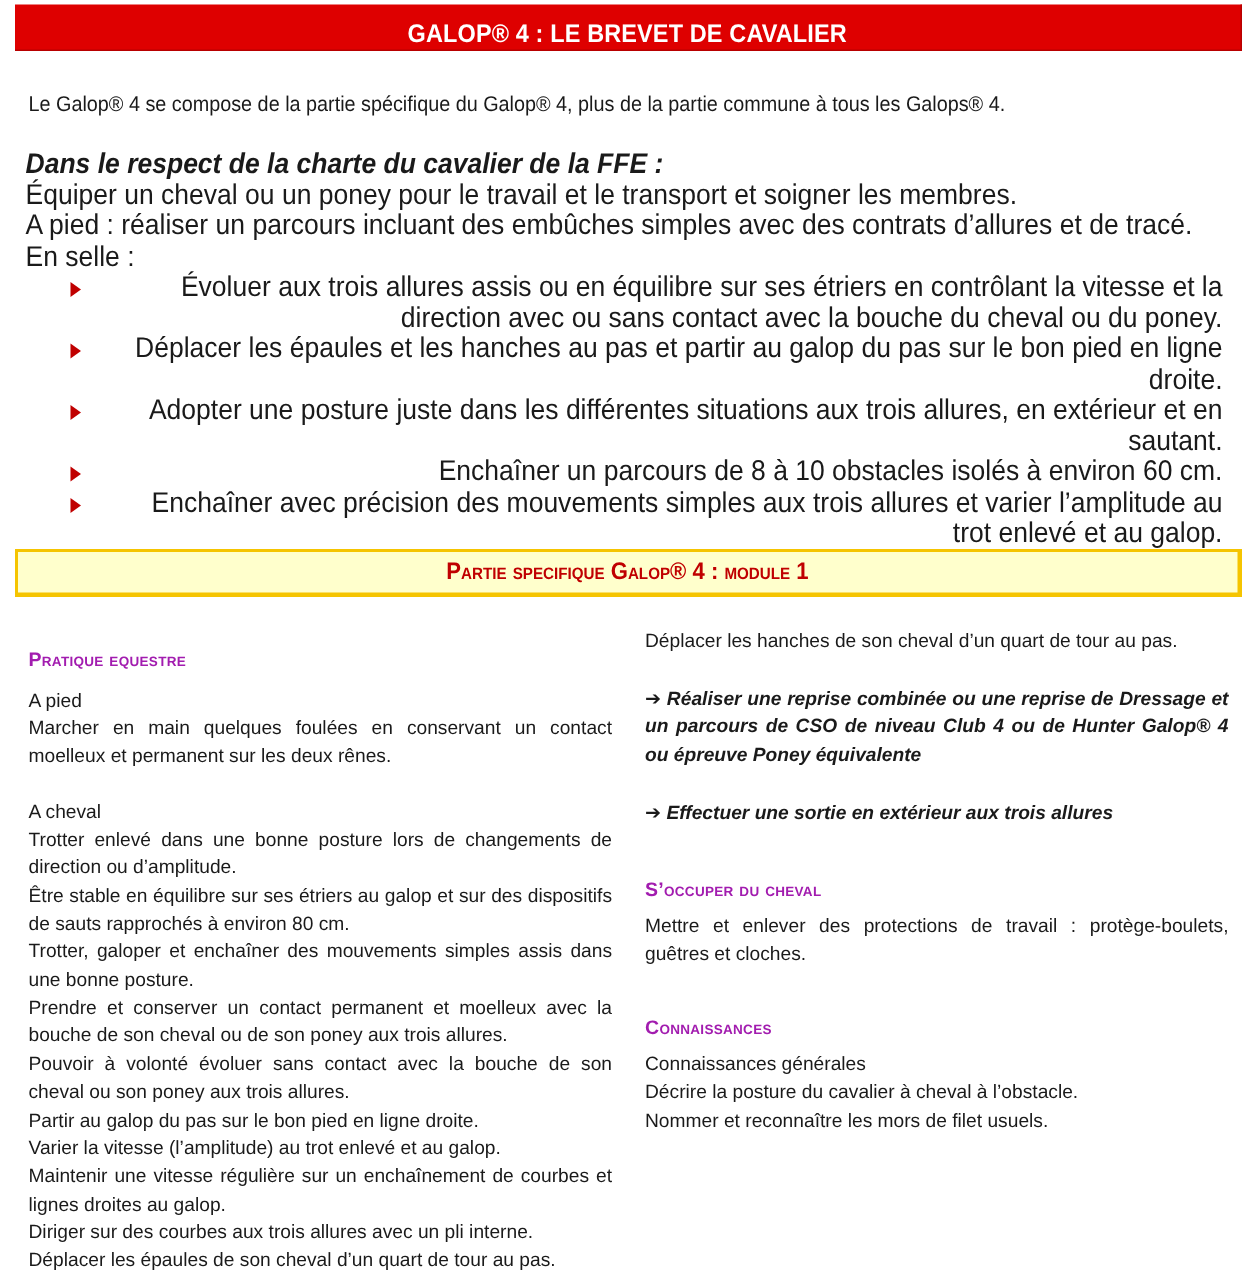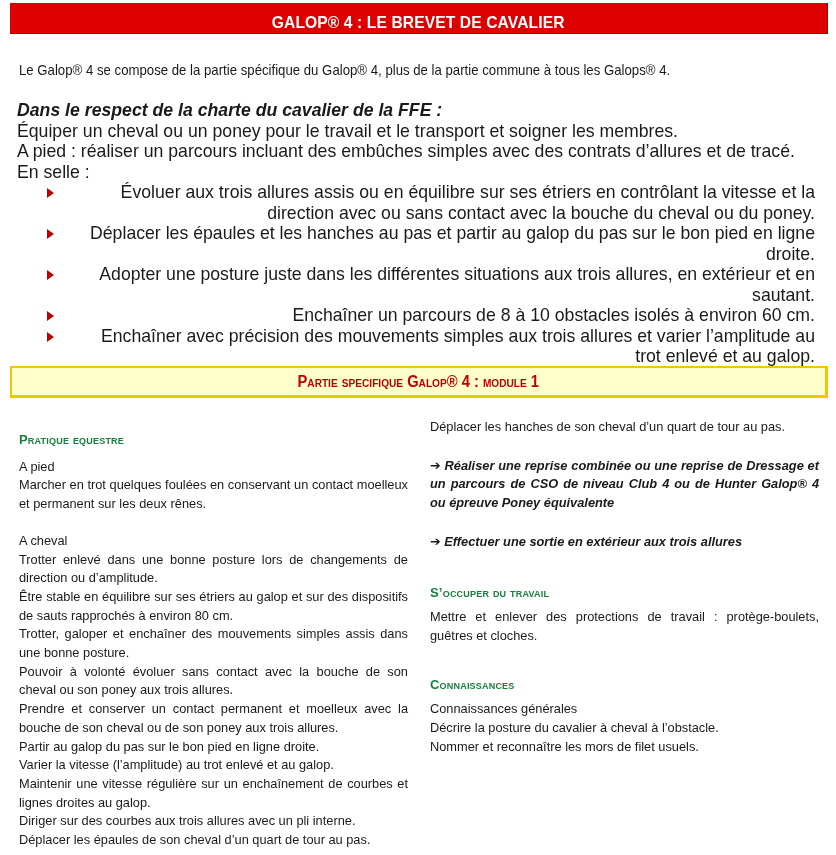--- a/index.html
+++ b/index.html
@@ -46,21 +46,21 @@
     .module-bar span {
       color: #c00000; font-weight: bold; font-size: 16px;
       font-variant: small-caps; transform: scaleX(0.92);
     }
     .col {
       position: absolute; font-size: 12.8px; line-height: 18.7px; color: #1a1a1a;
     }
     .col-left { left: 19px; top: 431px; width: 389px; }
     .col-right { left: 430px; top: 418px; width: 389px; }
     .sec-title {
-      color: #15803d; font-weight: bold; font-size: 13px; font-variant: small-caps;
+      color: #a21caf; font-weight: bold; font-size: 13px; font-variant: small-caps;
       letter-spacing: 0.2px;
     }
     .sub-title { font-weight: normal; }
     .just { text-align: justify; text-align-last: left; }
     .gap-s { height: 8px; }
     .gap-m { height: 18px; }
     .gap-l { height: 20px; }
     .action { font-weight: bold; font-style: italic; text-align: justify; text-align-last: left; }
   </style>
 </head>
@@ -106,43 +106,43 @@
 </div>
 
 <div class="module-bar">
   <span>Partie specifique Galop® 4 : module 1</span>
 </div>
 
 <div class="col col-left">
   <div class="sec-title">Pratique equestre</div>
   <div class="gap-s"></div>
   <div class="sub-title">A pied</div>
-  <div class="just">Marcher en trot quelques foulées en conservant un contact moelleux et permanent sur les deux rênes.</div>
+  <div class="just">Marcher en main quelques foulées en conservant un contact moelleux et permanent sur les deux rênes.</div>
   <div class="gap-m"></div>
   <div class="sub-title">A cheval</div>
   <div class="just">Trotter enlevé dans une bonne posture lors de changements de direction ou d’amplitude.</div>
   <div class="just">Être stable en équilibre sur ses étriers au galop et sur des dispositifs de sauts rapprochés à environ 80 cm.</div>
   <div class="just">Trotter, galoper et enchaîner des mouvements simples assis dans une bonne posture.</div>
+  <div class="just">Prendre et conserver un contact permanent et moelleux avec la bouche de son cheval ou de son poney aux trois allures.</div>
   <div class="just">Pouvoir à volonté évoluer sans contact avec la bouche de son cheval ou son poney aux trois allures.</div>
-  <div class="just">Prendre et conserver un contact permanent et moelleux avec la bouche de son cheval ou de son poney aux trois allures.</div>
   <div class="just">Partir au galop du pas sur le bon pied en ligne droite.</div>
   <div class="just">Varier la vitesse (l’amplitude) au trot enlevé et au galop.</div>
   <div class="just">Maintenir une vitesse régulière sur un enchaînement de courbes et lignes droites au galop.</div>
   <div class="just">Diriger sur des courbes aux trois allures avec un pli interne.</div>
   <div class="just">Déplacer les épaules de son cheval d’un quart de tour au pas.</div>
 </div>
 
 <div class="col col-right">
   <div class="just">Déplacer les hanches de son cheval d’un quart de tour au pas.</div>
   <div class="gap-l"></div>
   <div class="action"><span>➔</span> <span>Réaliser une reprise combinée ou une reprise de Dressage et un parcours de CSO de niveau Club 4 ou de Hunter Galop® 4 ou épreuve Poney équivalente</span></div>
   <div class="gap-l"></div>
   <div class="action"><span>➔</span> <span>Effectuer une sortie en extérieur aux trois allures</span></div>
   <div style="height:32px"></div>
-  <div class="sec-title">S’occuper du travail</div>
+  <div class="sec-title">S’occuper du cheval</div>
   <div style="height:6px"></div>
   <div class="just">Mettre et enlever des protections de travail : protège-boulets, guêtres et cloches.</div>
   <div style="height:30px"></div>
   <div class="sec-title">Connaissances</div>
   <div style="height:6px"></div>
   <div class="sub-title">Connaissances générales</div>
   <div>Décrire la posture du cavalier à cheval à l’obstacle.</div>
   <div>Nommer et reconnaître les mors de filet usuels.</div>
 </div>
 

